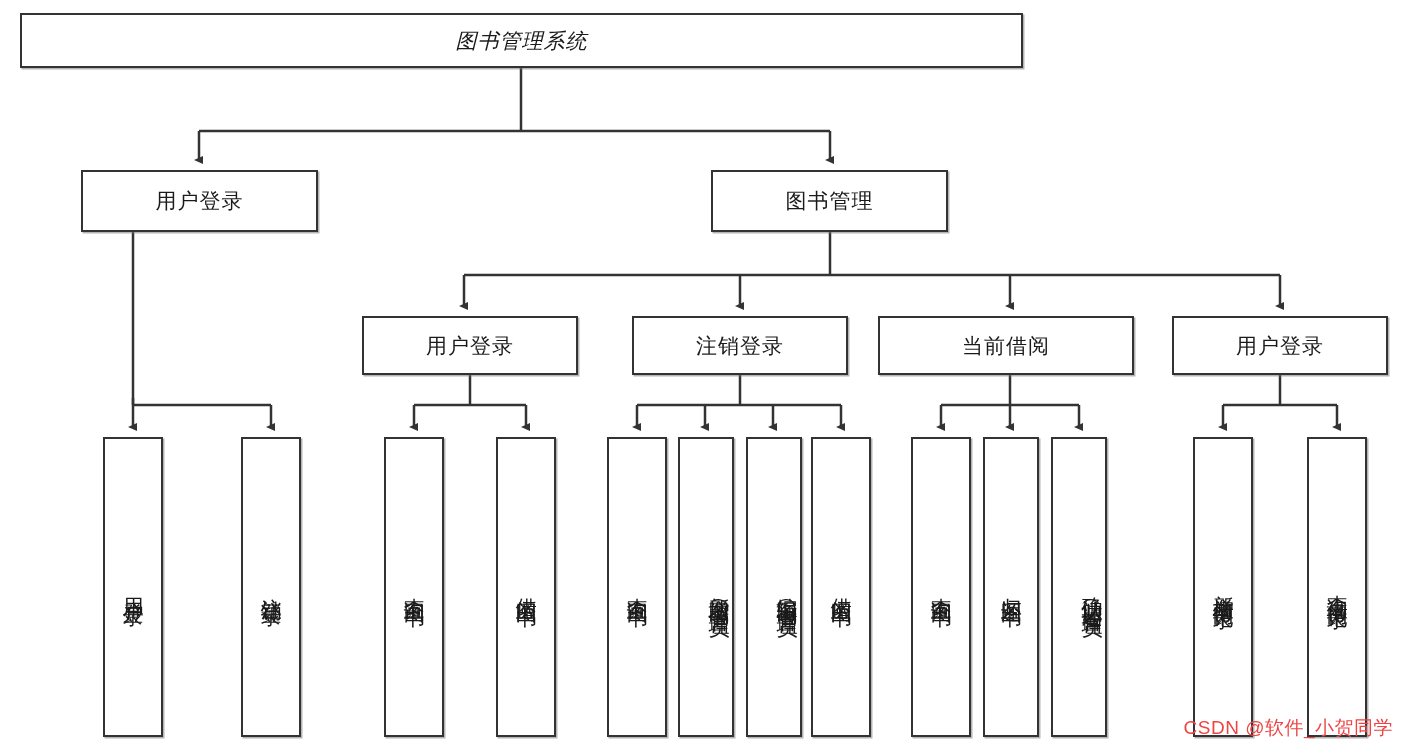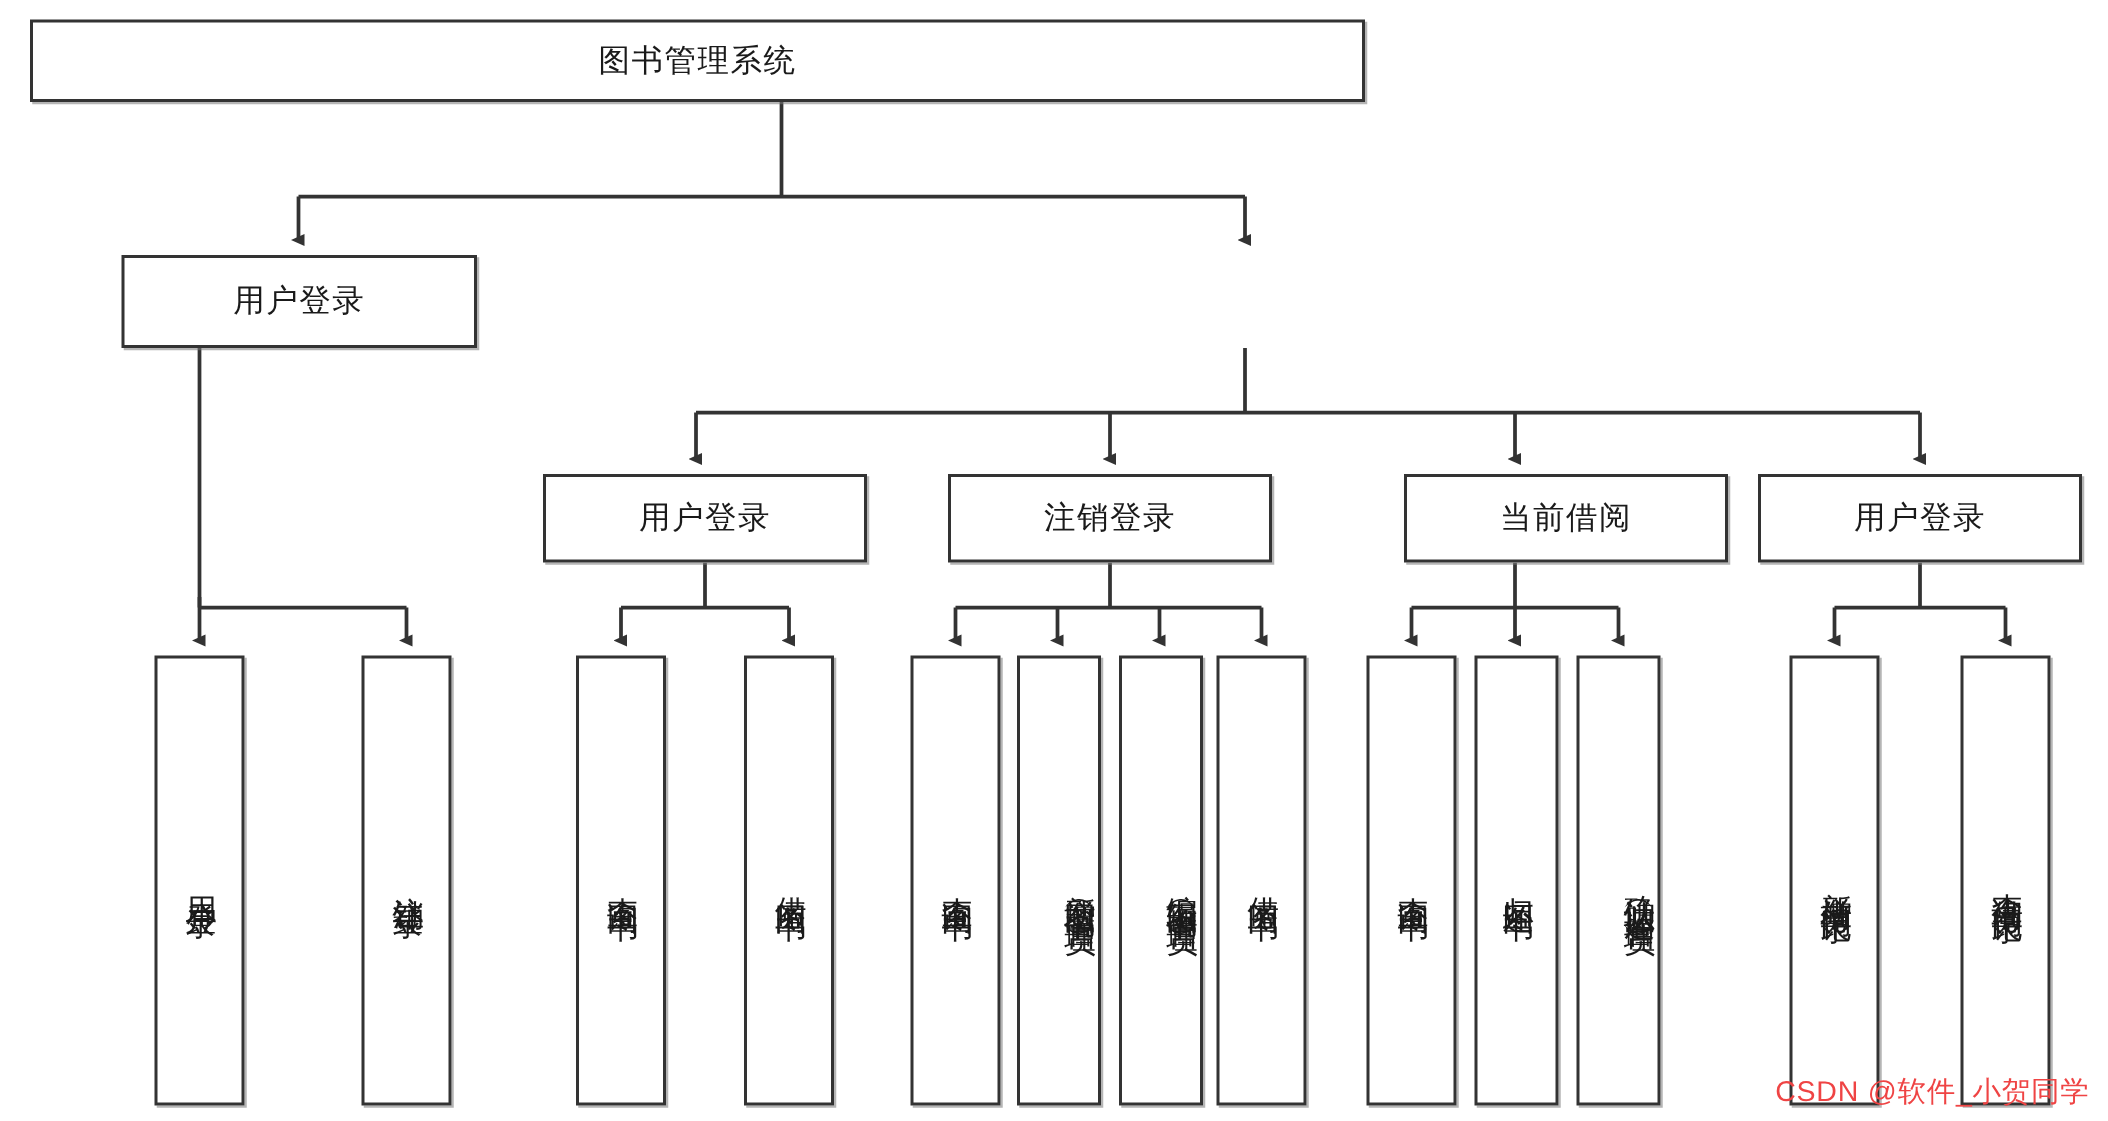--- a/index.html
+++ b/index.html
@@ -110,35 +110,38 @@
       <path d="M1010,405 L1010,427" marker-end="url(#arrow)"></path>
       <path d="M1079,405 L1079,427" marker-end="url(#arrow)"></path>
 
       <path d="M1280,375 L1280,405"></path>
       <path d="M1223,405 L1337,405"></path>
       <path d="M1223,405 L1223,427" marker-end="url(#arrow)"></path>
       <path d="M1337,405 L1337,427" marker-end="url(#arrow)"></path>
     </g>
   </svg>
 
-  <div class="node h" style="left:20px;top:13px;width:890px;height:55px;">
+  <div class="node h" style="left:20px;top:13px;width:1003px;height:55px;font-style:italic;">
     <span class="lbl">图书管理系统</span>
   </div>
 
   <div class="node h" style="left:81px;top:170px;width:237px;height:62px;">
     <span class="lbl">用户登录</span>
+  </div>
+  <div class="node h" style="left:711px;top:170px;width:237px;height:62px;">
+    <span class="lbl">图书管理</span>
   </div>
 
   <div class="node h" style="left:362px;top:316px;width:216px;height:59px;">
     <span class="lbl">用户登录</span>
   </div>
   <div class="node h" style="left:632px;top:316px;width:216px;height:59px;">
     <span class="lbl">注销登录</span>
   </div>
-  <div class="node h" style="left:936px;top:316px;width:216px;height:59px;">
+  <div class="node h" style="left:878px;top:316px;width:256px;height:59px;">
     <span class="lbl">当前借阅</span>
   </div>
   <div class="node h" style="left:1172px;top:316px;width:216px;height:59px;">
     <span class="lbl">用户登录</span>
   </div>
 
   <div class="node v mid" style="left:103px;top:437px;width:60px;height:300px;">
     <span class="lbl">用户登录</span>
   </div>
   <div class="node v mid" style="left:241px;top:437px;width:60px;height:300px;">

